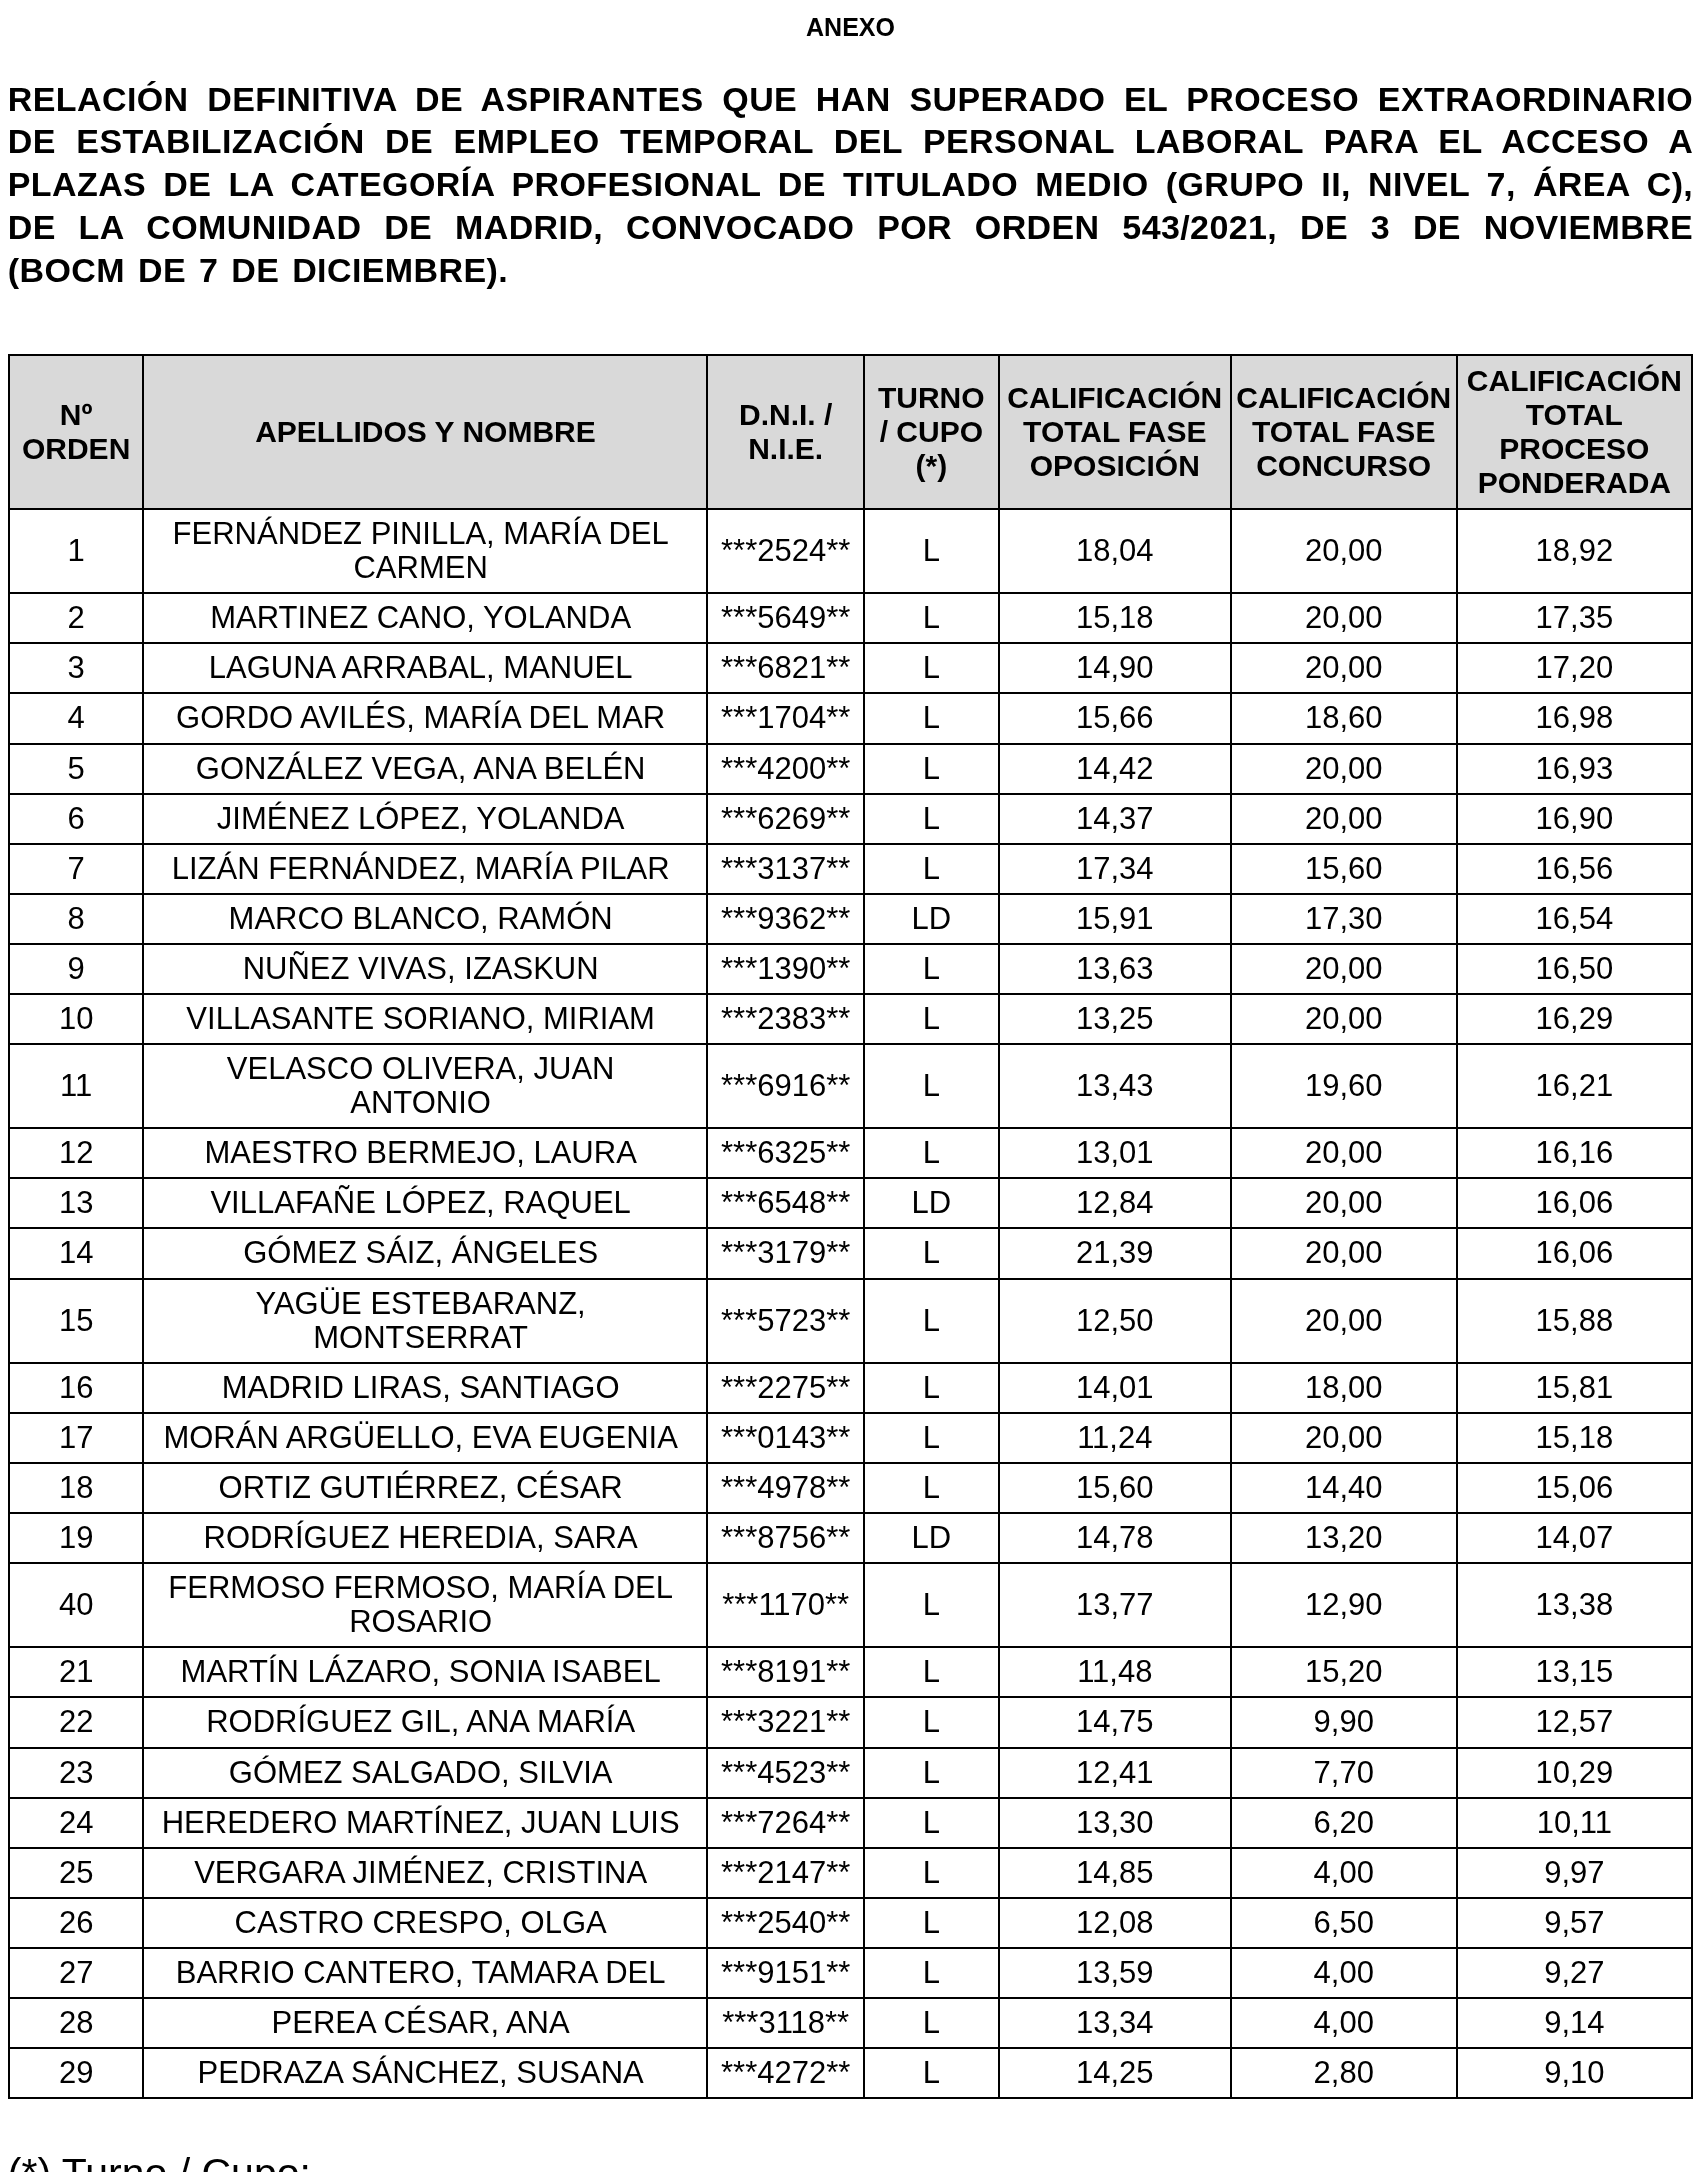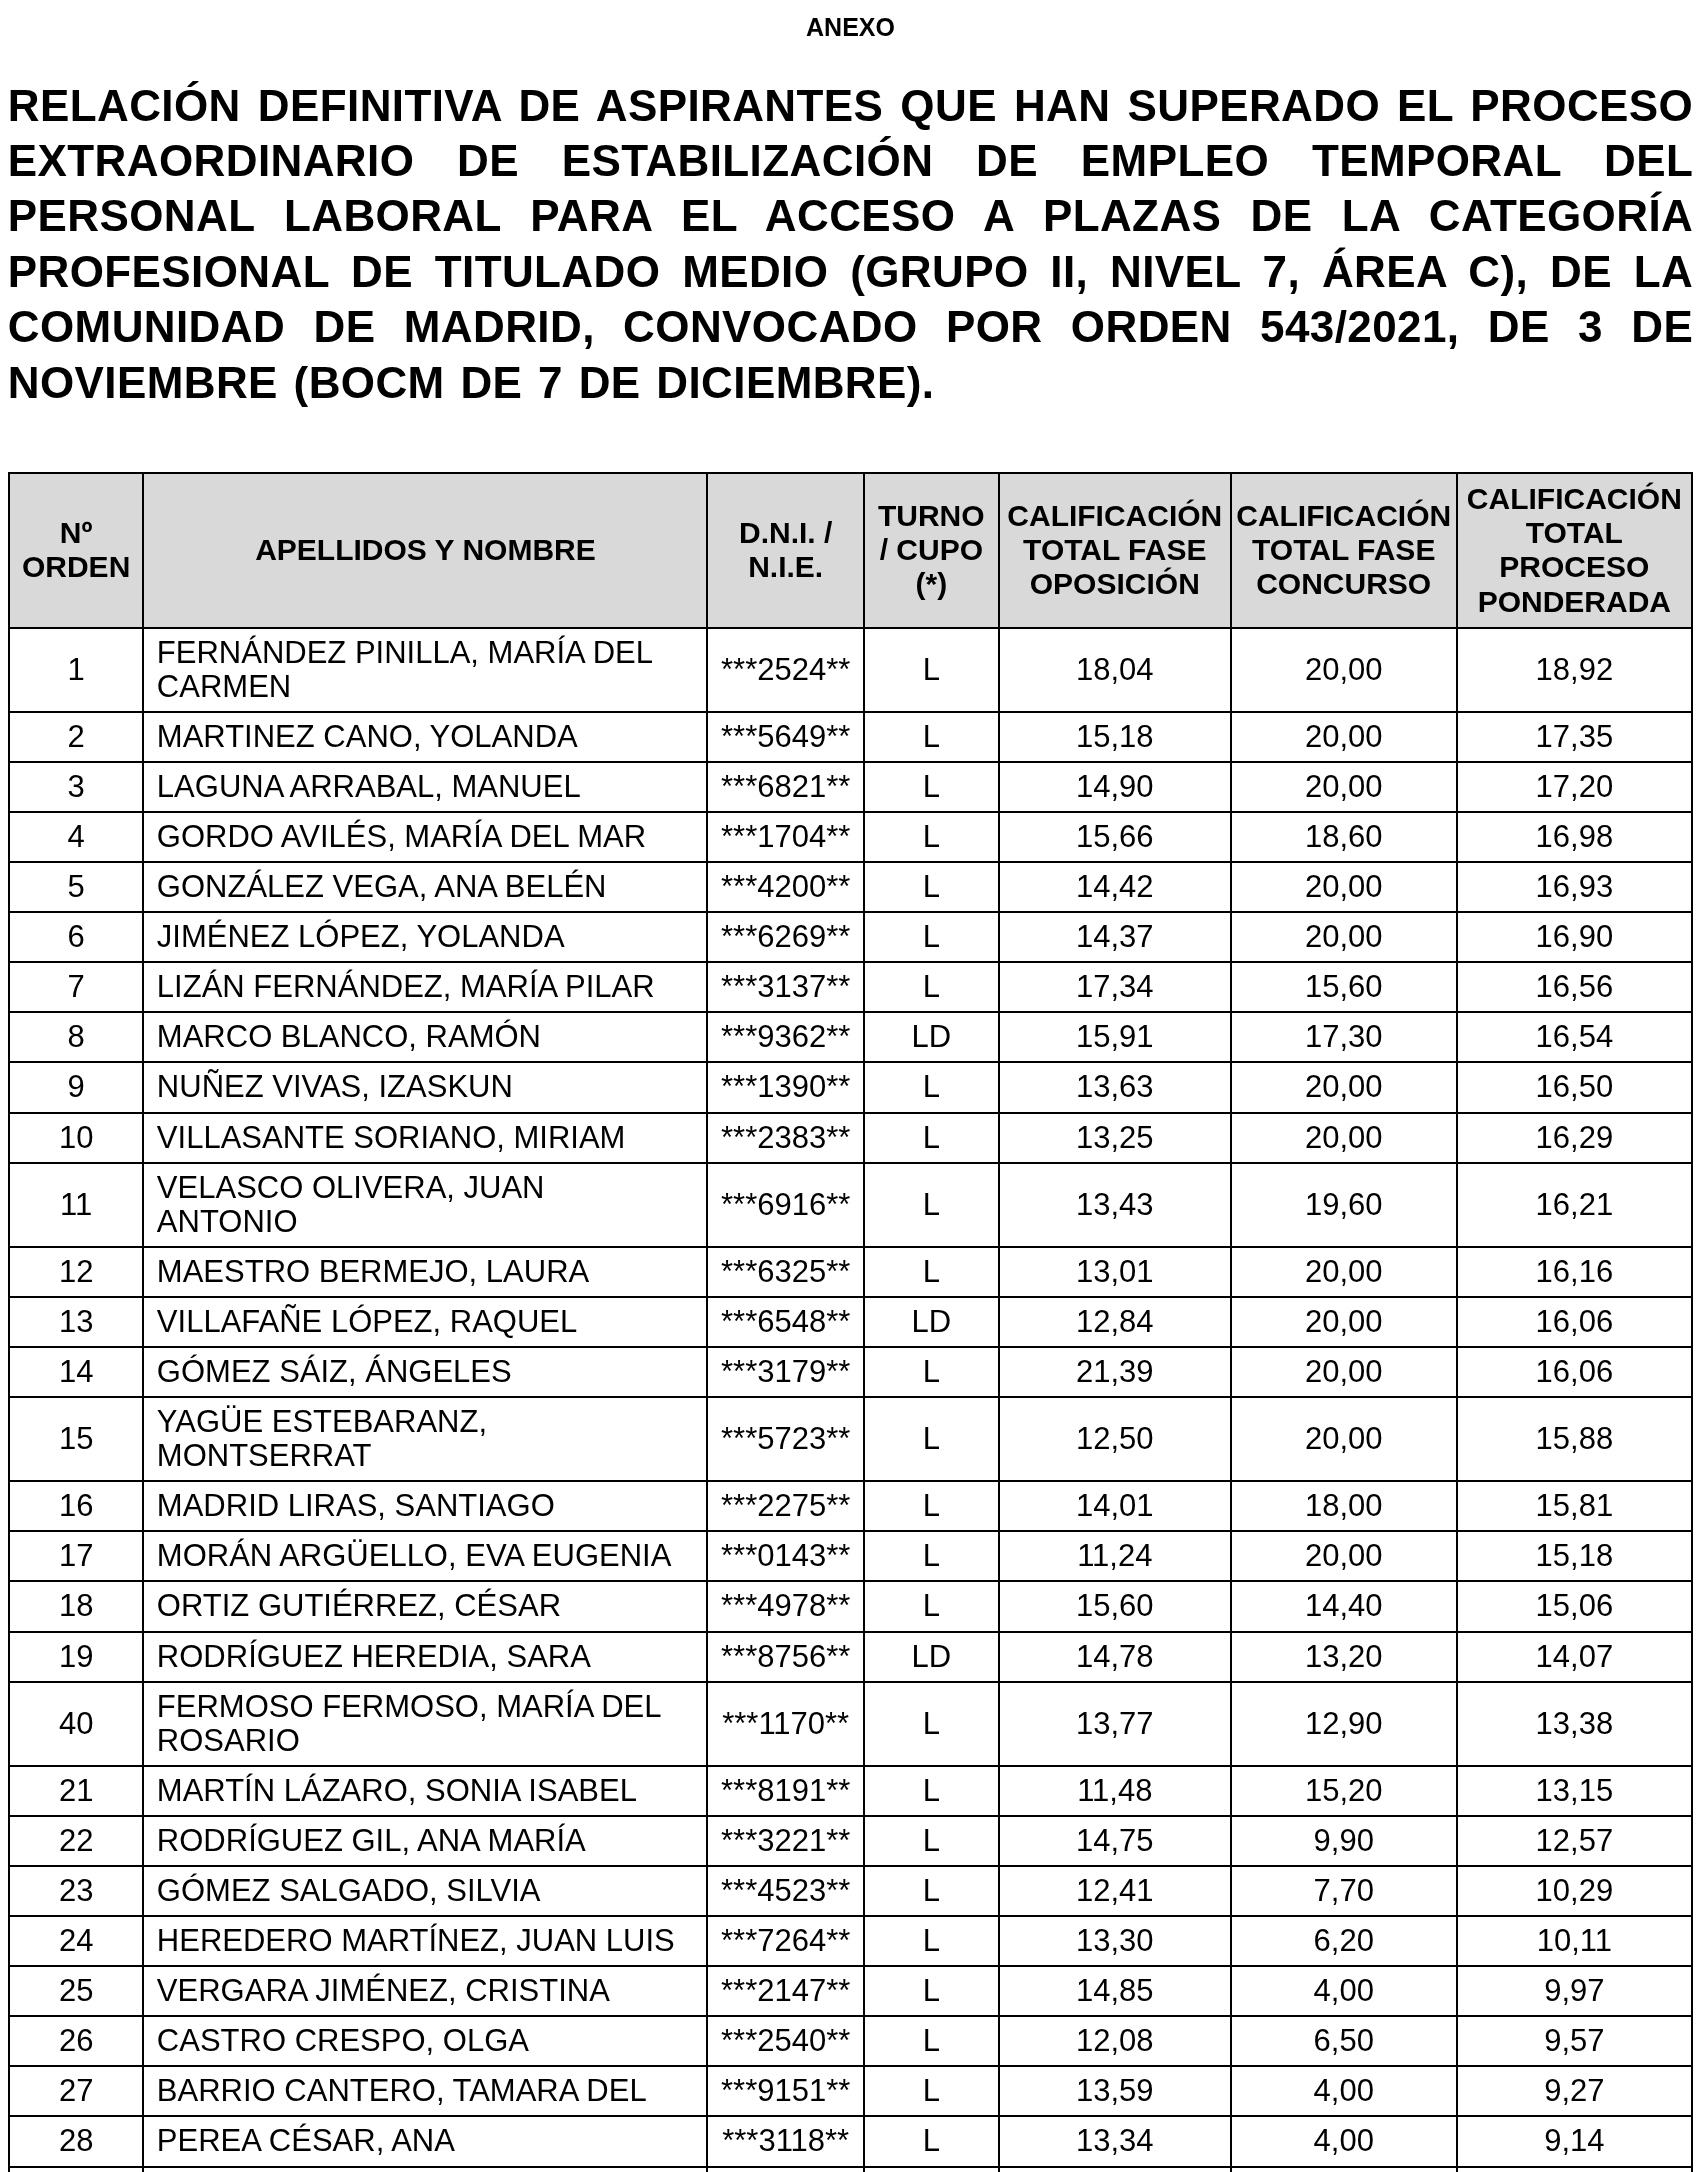--- a/index.html
+++ b/index.html
@@ -22,21 +22,21 @@
   .doc-title {
     text-align: center;
     font-weight: bold;
     font-size: 25px;
     line-height: 1.1;
     margin: 3.1px 0 0 0;
   }
   .intro {
     margin-top: 36px;
     font-weight: bold;
-    font-size: 44px;
+    font-size: 34px;
     line-height: 1.26;
     text-align: justify;
     letter-spacing: 0.4px;
     word-spacing: 3.1px;
   }
   table.results {
     width: 100%;
     border-collapse: collapse;
     table-layout: fixed;
     margin-top: 62px;
@@ -57,21 +57,21 @@
     padding: 7.8px 3.1px;
   }
   table.results td {
     font-size: 31px;
     line-height: 1.1;
     text-align: center;
     vertical-align: middle;
     padding: 7px 4.7px;
   }
   table.results td.name-cell {
-    text-align: left;
+    text-align: center;
     padding-left: 12.4px;
     padding-right: 22px;
   }
   .footnote {
     margin-top: 50px;
     font-size: 41px;
     line-height: 1.2;
   }
 </style>
 </head>

